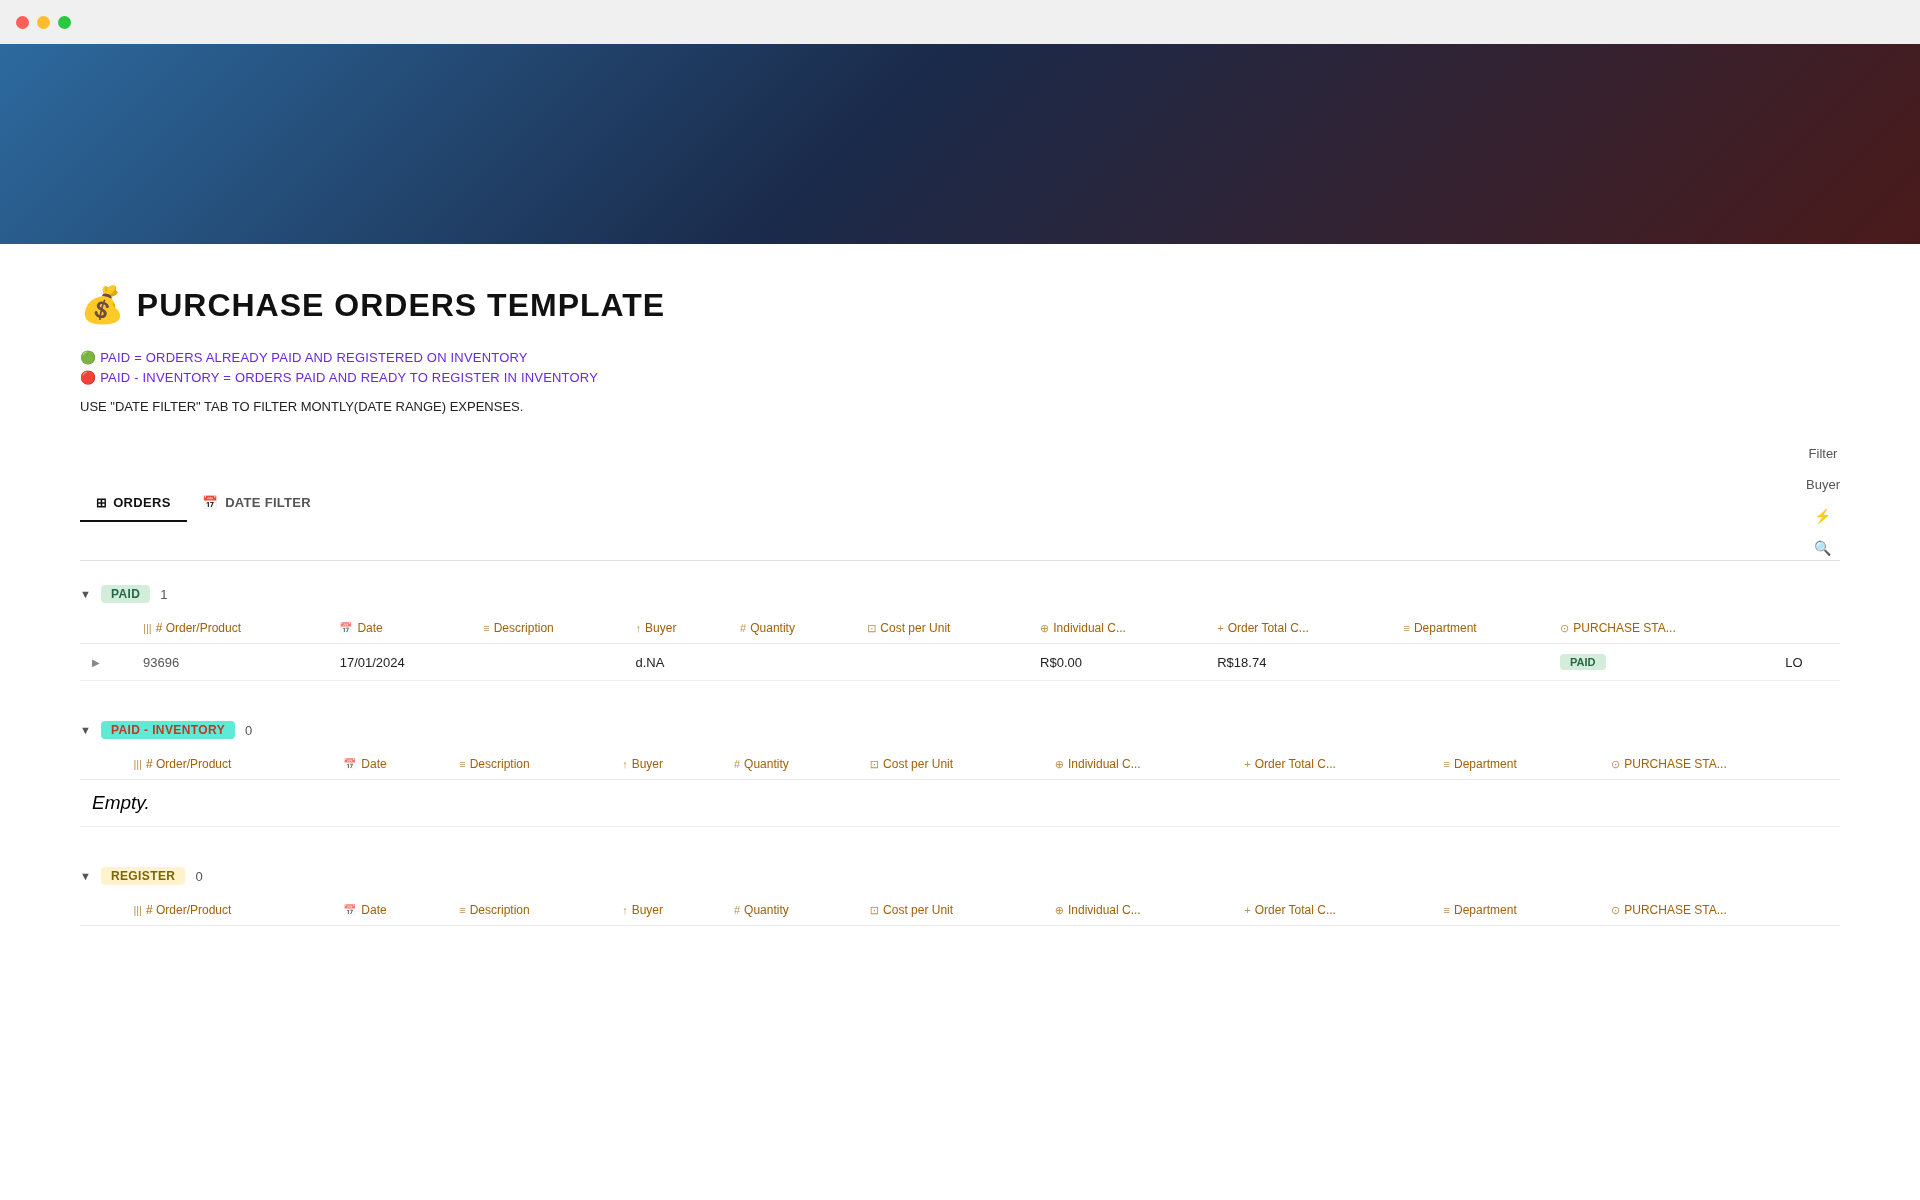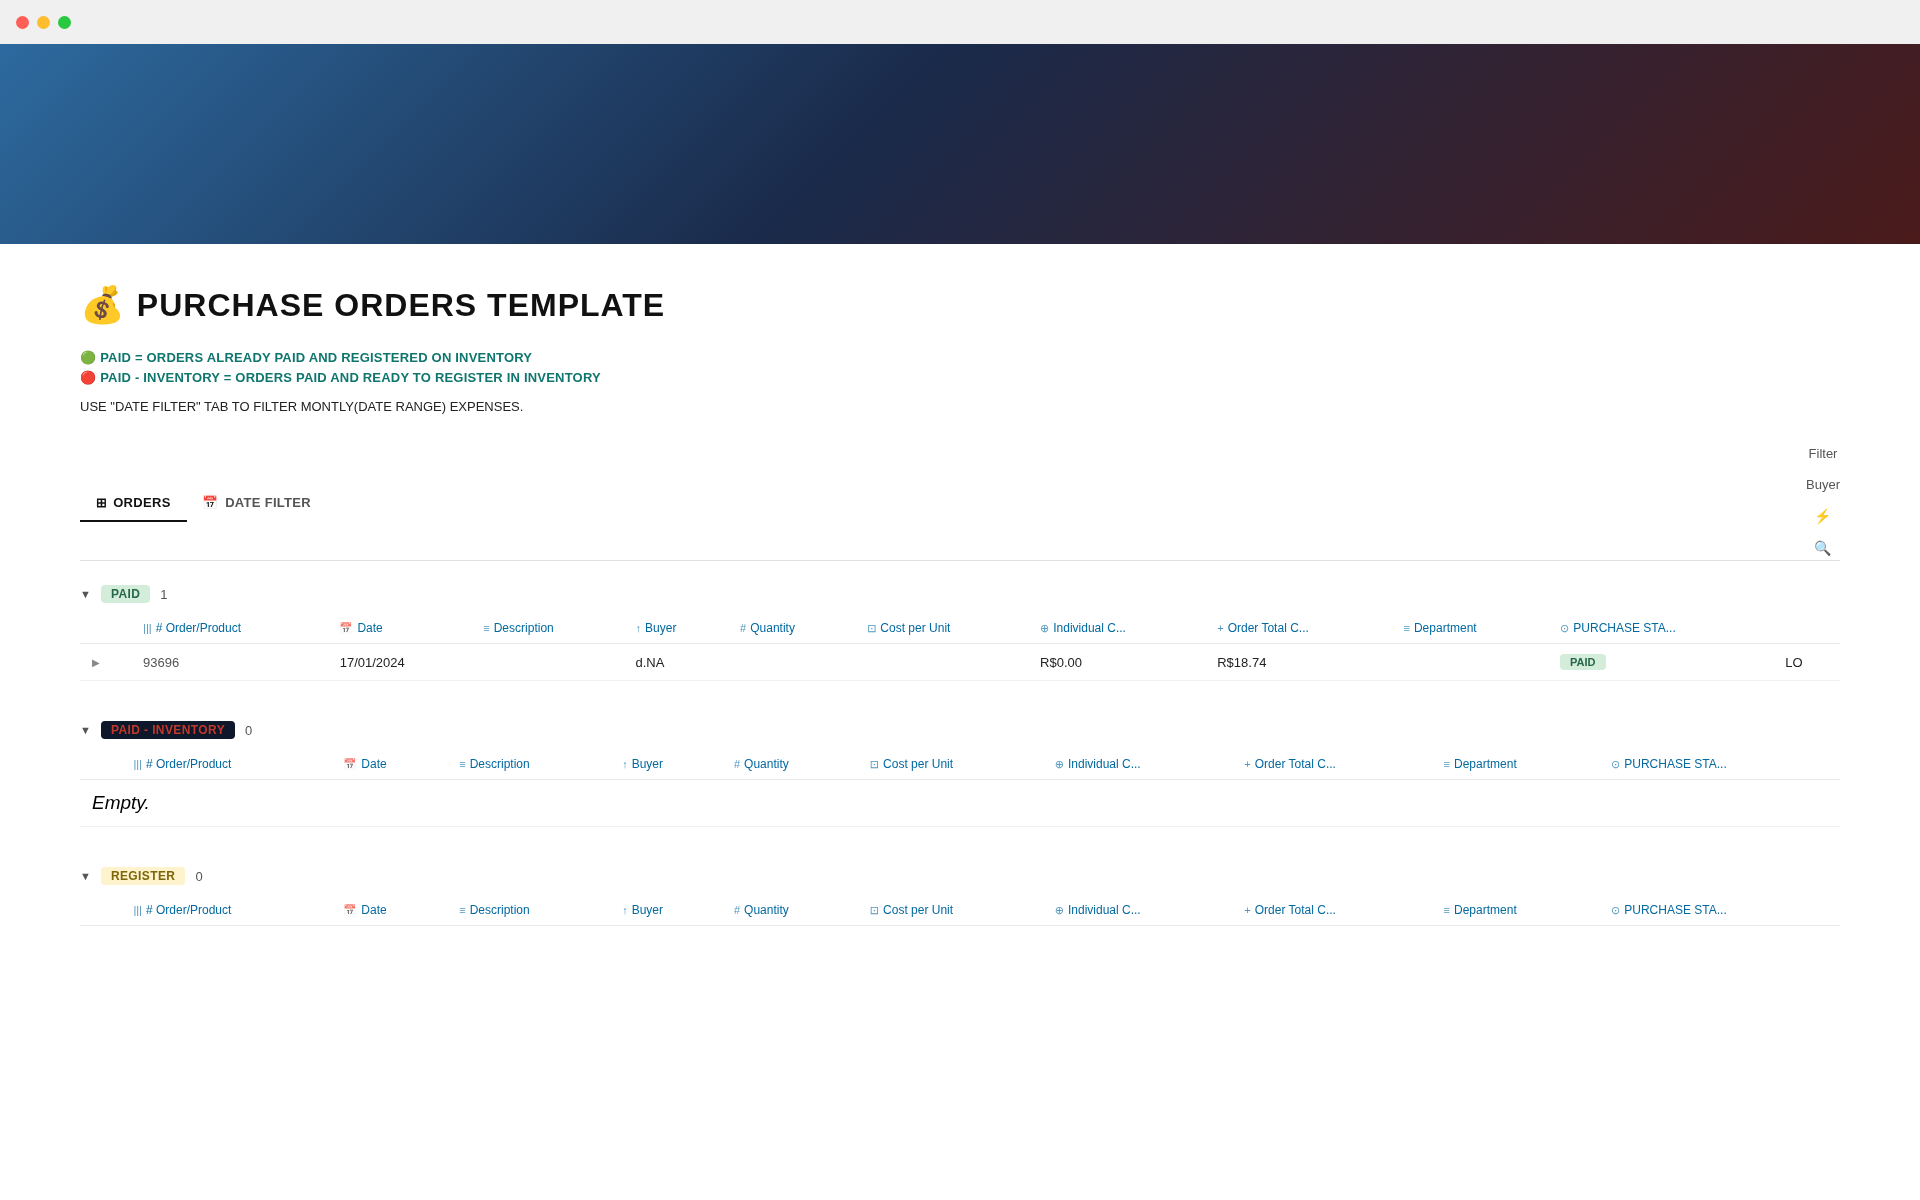--- a/index.html
+++ b/index.html
@@ -51,25 +51,24 @@
       margin-bottom: 32px;
     }
     .instructions-label {
       font-size: 13px;
       font-style: italic;
       color: #555;
       margin-bottom: 10px;
     }
     .instruction-item {
       font-size: 13px;
-      color: #0f766e;
+      color: #6d28d9;
       margin-bottom: 5px;
       text-transform: uppercase;
       letter-spacing: 0.2px;
-      font-weight: bold;
     }
     .instructions-note {
       font-size: 13px;
       color: #222;
       margin-top: 14px;
       text-transform: uppercase;
     }
 
     
     .tabs-row {
@@ -123,36 +122,36 @@
     }
     .group-toggle { font-size: 11px; color: #555; cursor: pointer; }
     .group-badge {
       padding: 2px 10px;
       border-radius: 4px;
       font-size: 12px;
       font-weight: 700;
       letter-spacing: 0.4px;
     }
     .badge-paid { background: #d4edda; color: #276749; }
-    .badge-paid-inventory { background: #0f172a; color: #c0392b; }
+    .badge-paid-inventory { background: #5eead4; color: #c0392b; }
     .badge-budgeted { background: #fef3cd; color: #7d6608; }
     .group-count { font-size: 13px; color: #555; }
 
     
     .table-wrapper { overflow-x: auto; }
     table {
       width: 100%;
       border-collapse: collapse;
       font-size: 13px;
     }
     thead tr th {
       padding: 8px 12px;
       text-align: left;
       font-weight: 500;
-      color: #0369a1;
+      color: #a16207;
       border-bottom: 1px solid #e8e8e8;
       white-space: nowrap;
       font-size: 12px;
     }
     thead tr th .col-icon { margin-right: 4px; font-size: 11px; opacity: 0.7; }
     tbody tr td {
       padding: 10px 12px;
       border-bottom: 1px solid #f0f0f0;
       color: #222;
       white-space: nowrap;

